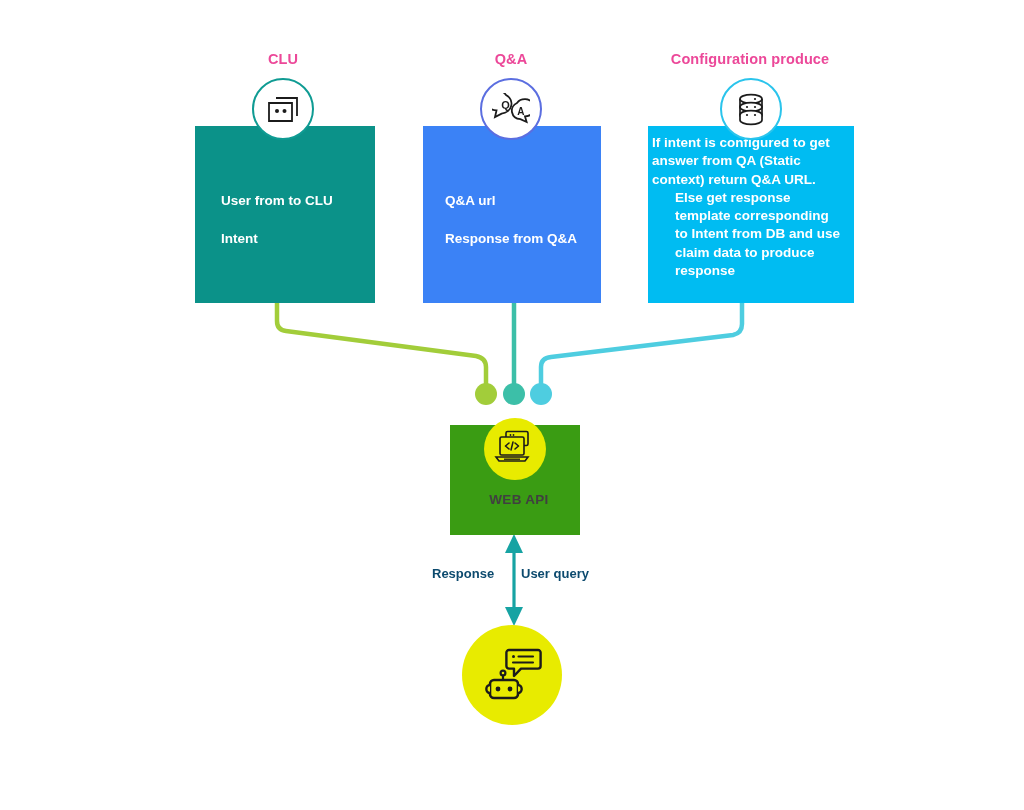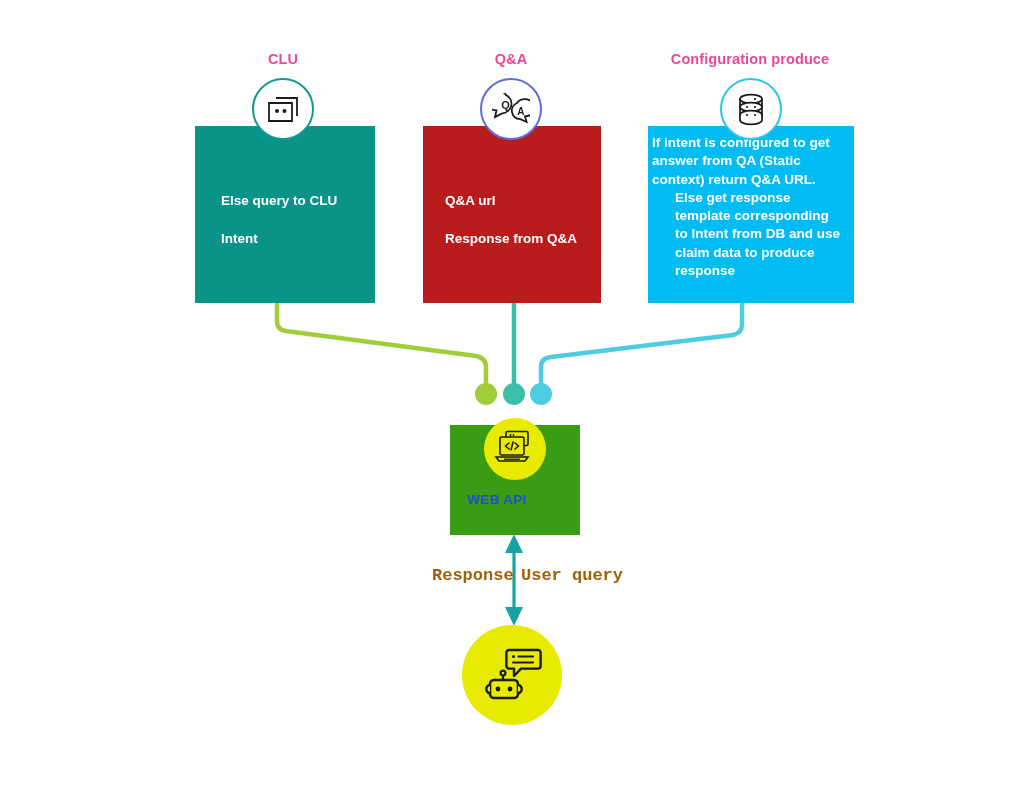--- a/index.html
+++ b/index.html
@@ -70,21 +70,21 @@
     line-height: 18.3px;
     z-index: 3;
   }
   #panel-clu {
     left: 195px; top: 126px; width: 180px; height: 177px;
     background: #0b9289;
     padding: 66px 0 0 26px;
   }
   #panel-qa {
     left: 423px; top: 126px; width: 178px; height: 177px;
-    background: #b91c1c;
+    background: #3b82f6;
     padding: 66px 0 0 22px;
   }
   #panel-cfg {
     left: 648px; top: 126px; width: 206px; height: 177px;
     background: #00bcf2;
     padding: 8px 10px 0 4px;
   }
   #panel-clu .line,
   #panel-qa .line { display: block; }
   #panel-clu .line + .line,
@@ -94,23 +94,23 @@
 
   
   #panel-api {
     position: absolute;
     left: 450px; top: 425px; width: 130px; height: 110px;
     background: #3a9c13;
     z-index: 3;
   }
   #api-label {
     position: absolute;
-    left: 432px; top: 492px; width: 130px;
+    left: 454px; top: 492px; width: 130px;
     text-align: center;
-    color: #1d4ed8;
+    color: #404040;
     font-size: 13.5px;
     font-weight: bold;
     letter-spacing: 0.3px;
     z-index: 5;
   }
   #badge-api {
     position: absolute;
     left: 484px; top: 418px;
     width: 62px; height: 62px;
     border-radius: 50%;
@@ -130,26 +130,25 @@
     background: #e8eb00;
     display: flex;
     align-items: center;
     justify-content: center;
     z-index: 4;
   }
 
   
   .arrow-label {
     position: absolute;
-    font-size: 17px;
-    font-weight: bold;
-    color: #a16207;
+    font-size: 13px;
+    font-weight: bold;
+    color: #0c4a6e;
     white-space: nowrap;
     z-index: 5;
-    font-family: Liberation Mono, monospace;
   }
   #label-response  { left: 432px; top: 566px; }
   #label-userquery { left: 521px; top: 566px; }
 </style>
 </head>
 <body>
 
 <div id="canvas">
 
   <svg class="svg-layer" viewBox="0 0 1024 810" width="1024" height="810">
@@ -167,21 +166,21 @@
     <line x1="514" y1="541" x2="514" y2="619" stroke="#17a3a3" stroke-width="3.2"></line>
     <polygon points="514,534 505,553 523,553" fill="#17a3a3"></polygon>
     <polygon points="514,626 505,607 523,607" fill="#17a3a3"></polygon>
   </svg>
 
   <div class="col-title" id="title-clu">CLU</div>
   <div class="col-title" id="title-qa">Q&amp;A</div>
   <div class="col-title" id="title-cfg">Configuration produce</div>
 
   <div class="panel" id="panel-clu">
-    <span class="line">Else query to CLU</span>
+    <span class="line">User from to CLU</span>
     <span class="line">Intent</span>
   </div>
 
   <div class="panel" id="panel-qa">
     <span class="line">Q&amp;A url</span>
     <span class="line">Response from Q&amp;A</span>
   </div>
 
   <div class="panel" id="panel-cfg">
     <span class="para">If intent is configured to get answer from QA (Static context) return Q&amp;A URL.</span>

